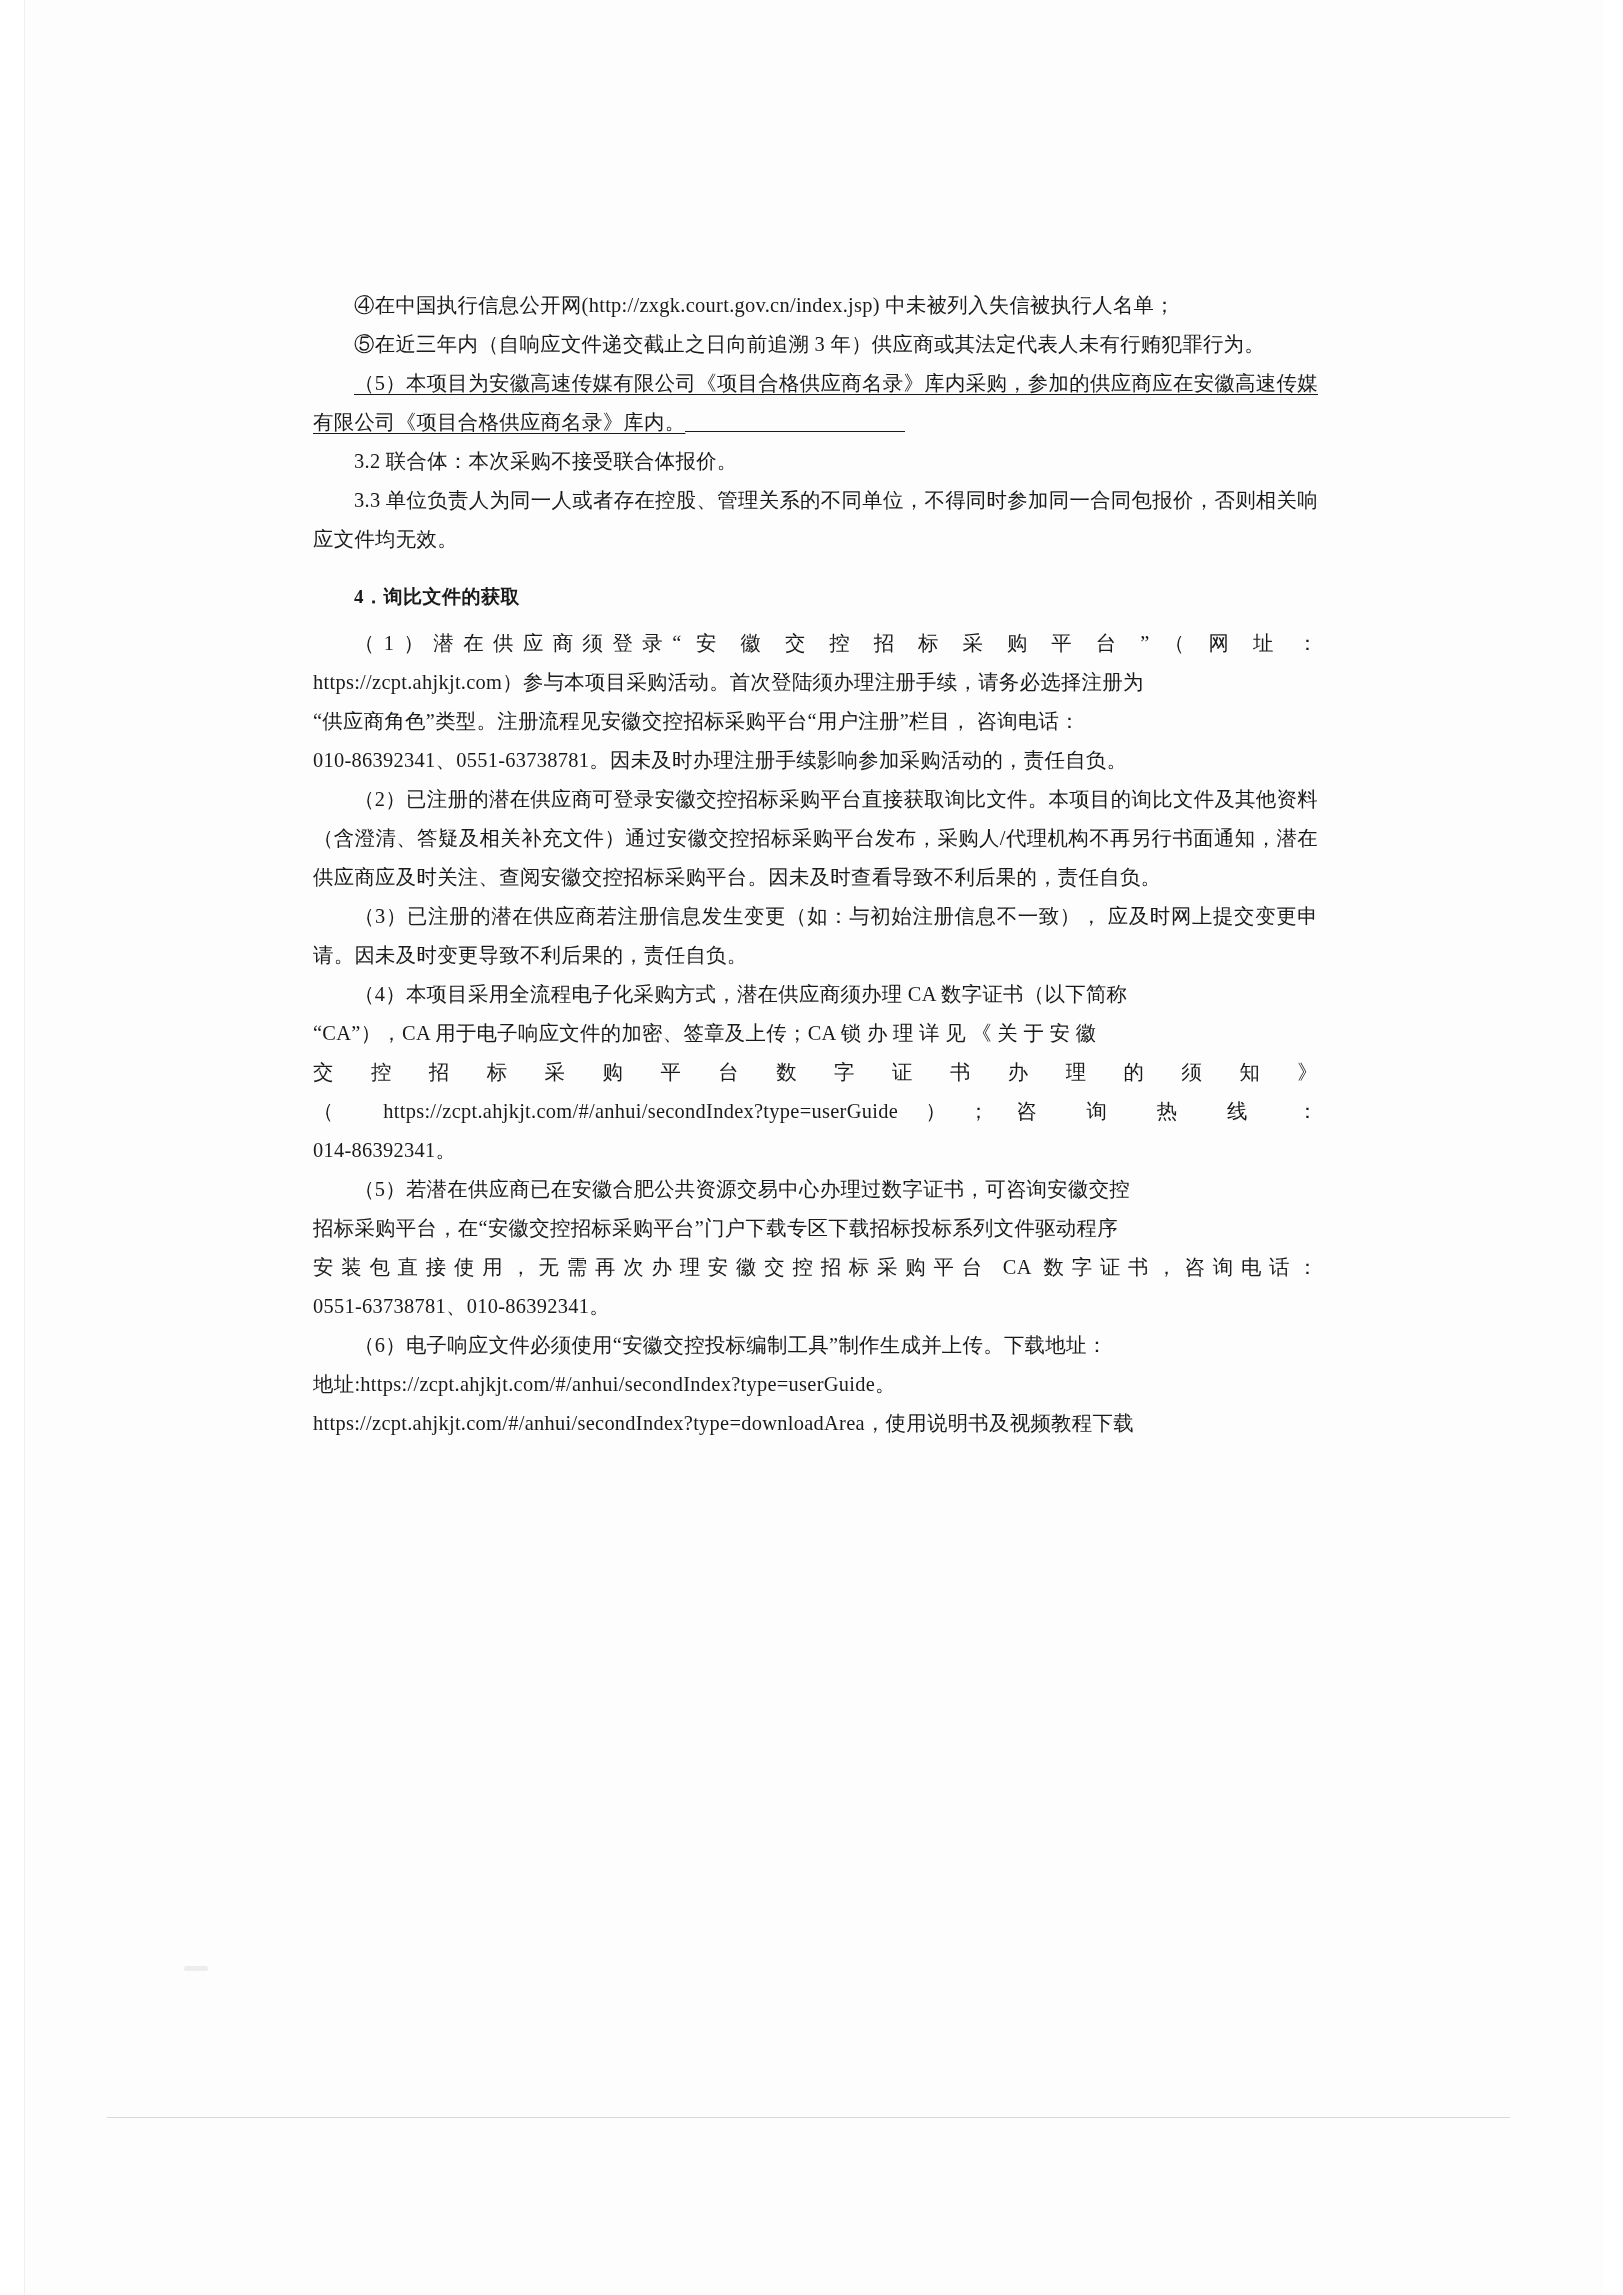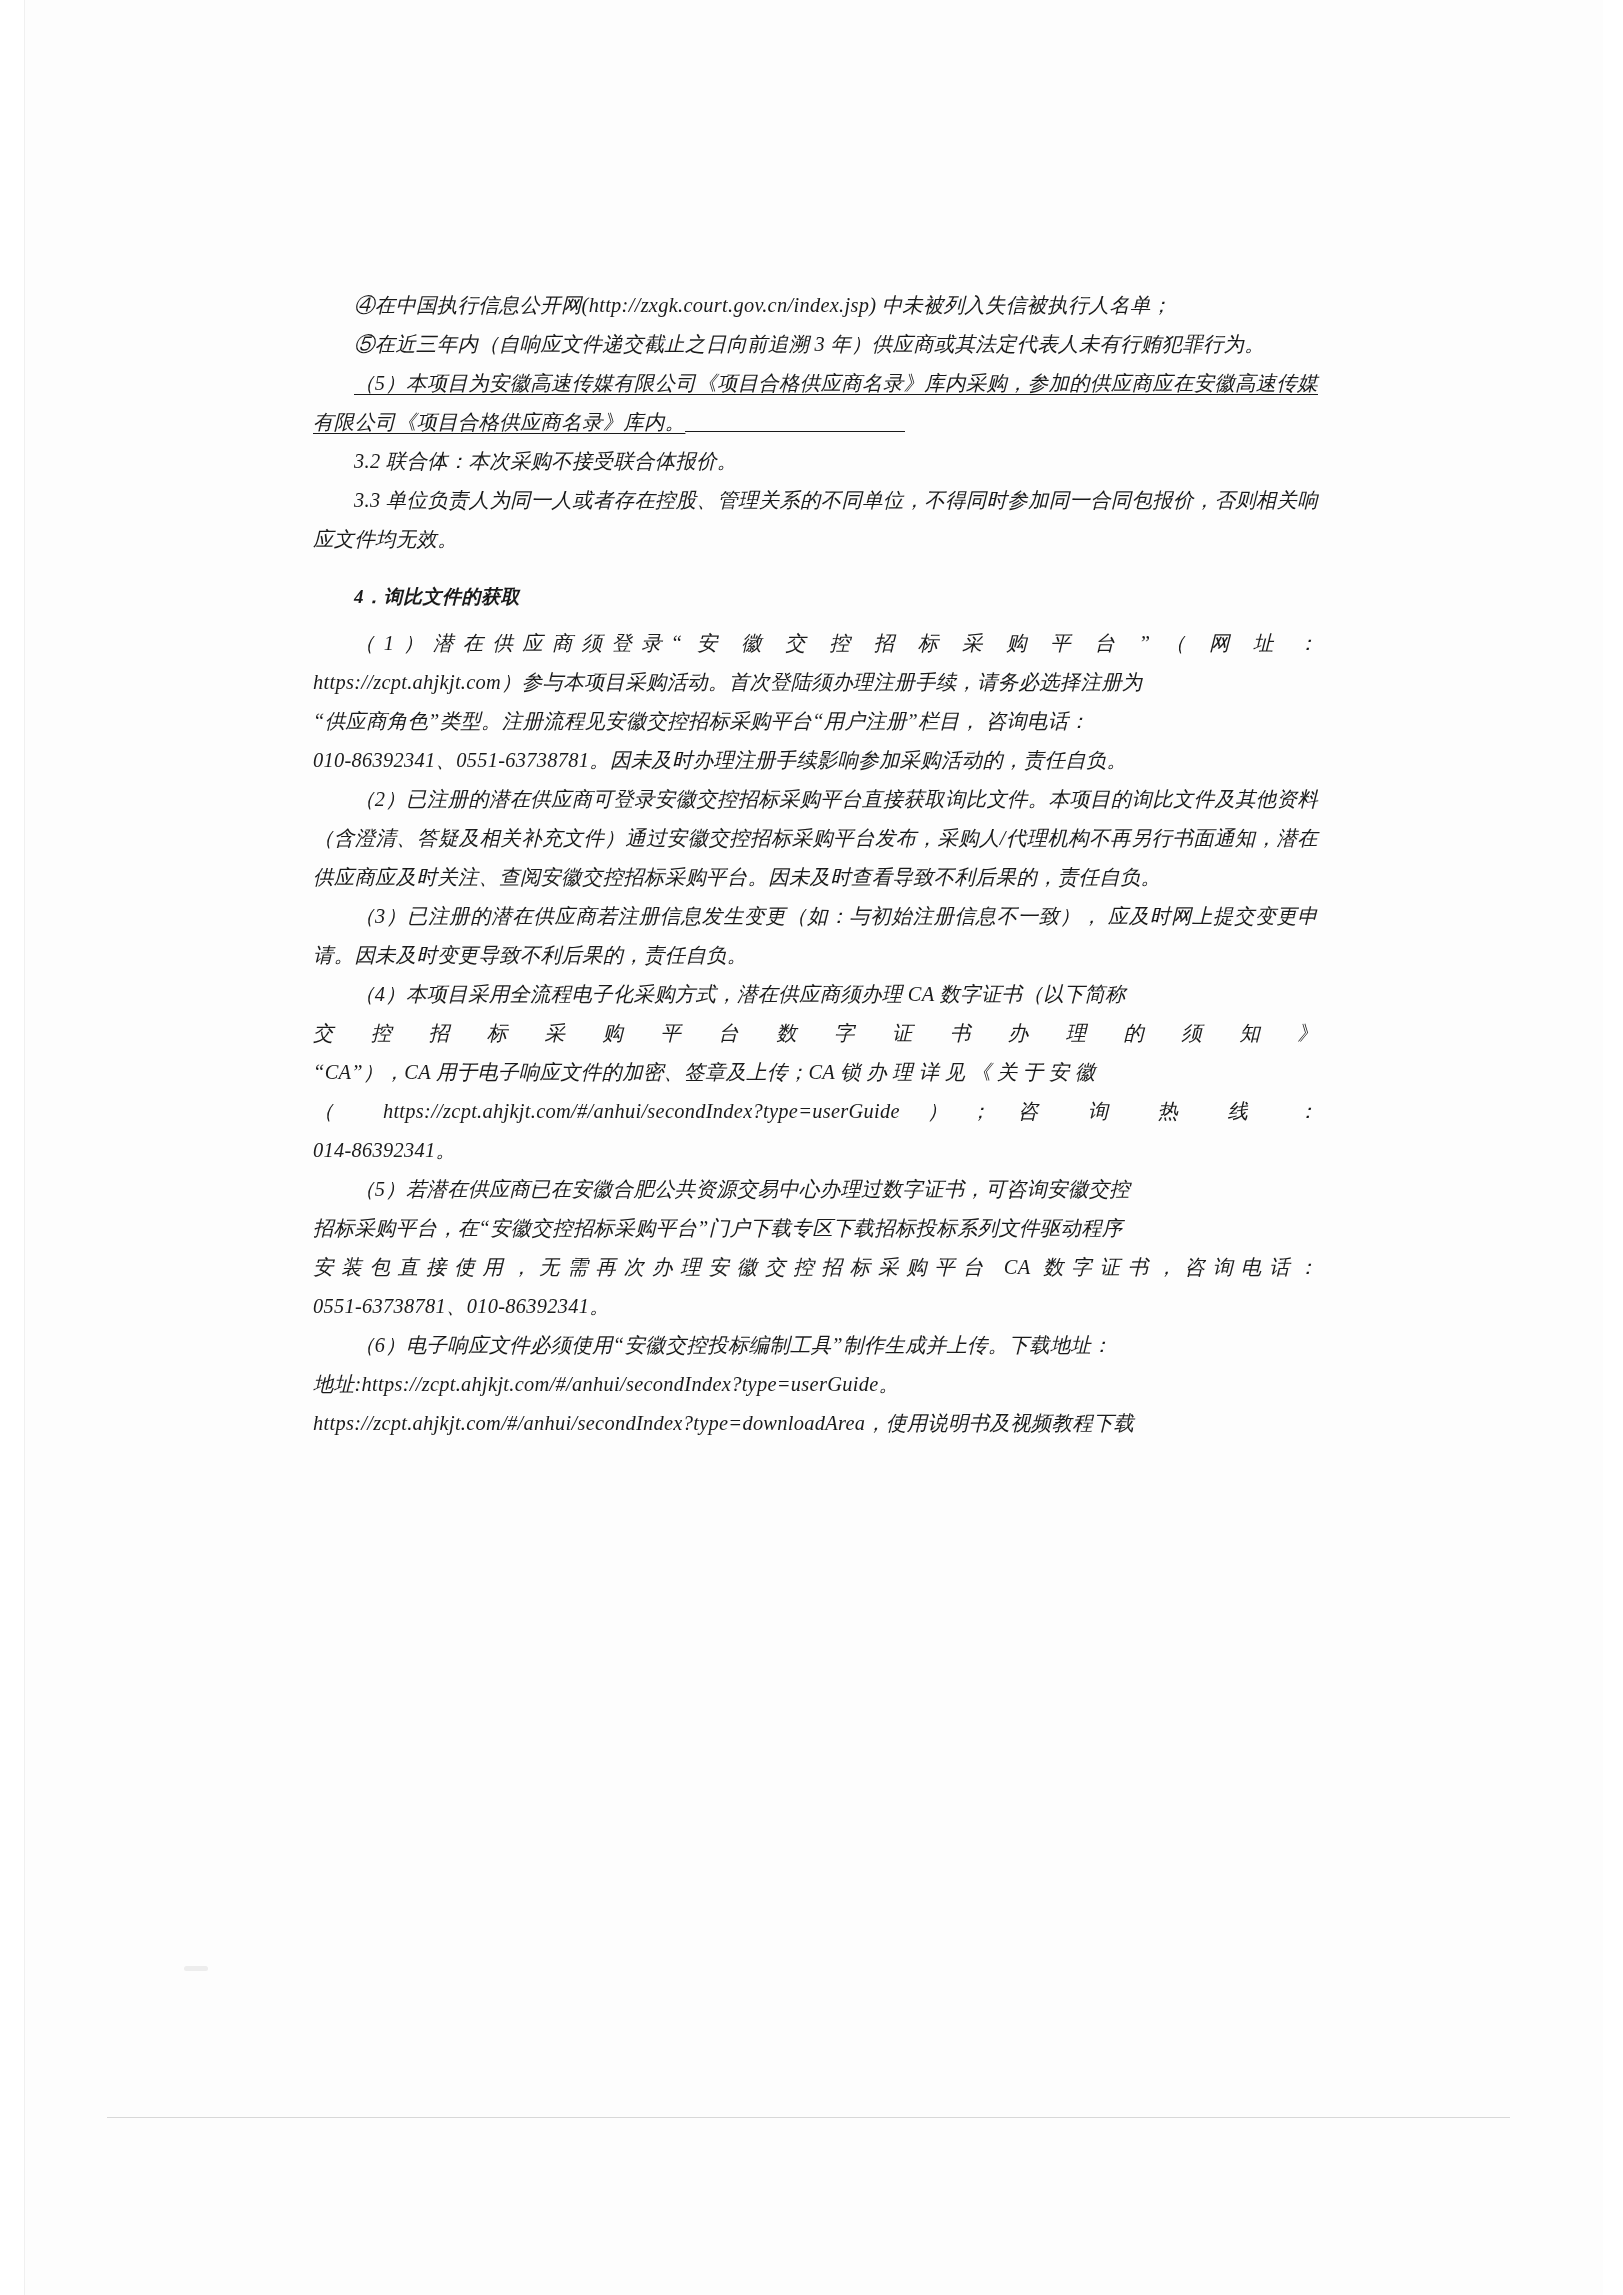--- a/index.html
+++ b/index.html
@@ -46,21 +46,20 @@
     top: 286px;
     width: 1005px;
   }
   p {
     margin: 0;
     font-size: 20.4px;
     line-height: 39px;
     letter-spacing: 0.3px;
     text-align: justify;
     text-justify: inter-ideograph;
-    font-style: italic;
   }
   .indent {
     text-indent: 41px;
   }
   .para {
     margin-bottom: 0px;
   }
   .underline-block {
     text-decoration: underline;
     text-underline-offset: 4.1px;
@@ -144,22 +143,22 @@
     <p class="indent para justify-stretch">（1）潜在供应商须登录“ 安 徽 交 控 招 标 采 购 平 台 ” （ 网 址 ：</p>
     <p class="para">https://zcpt.ahjkjt.com）参与本项目采购活动。首次登陆须办理注册手续，请务必选择注册为</p>
     <p class="para">“供应商角色”类型。注册流程见安徽交控招标采购平台“用户注册”栏目， 咨询电话：</p>
     <p class="para">010-86392341、0551-63738781。因未及时办理注册手续影响参加采购活动的，责任自负。</p>
 
     <p class="indent para">（2）已注册的潜在供应商可登录安徽交控招标采购平台直接获取询比文件。本项目的询比文件及其他资料（含澄清、答疑及相关补充文件）通过安徽交控招标采购平台发布，采购人/代理机构不再另行书面通知，潜在供应商应及时关注、查阅安徽交控招标采购平台。因未及时查看导致不利后果的，责任自负。</p>
 
     <p class="indent para">（3）已注册的潜在供应商若注册信息发生变更（如：与初始注册信息不一致）， 应及时网上提交变更申请。因未及时变更导致不利后果的，责任自负。</p>
 
     <p class="indent para">（4）本项目采用全流程电子化采购方式，潜在供应商须办理 CA 数字证书（以下简称</p>
+    <p class="para">“CA”），CA 用于电子响应文件的加密、签章及上传；CA 锁 办 理 详 见 《 关 于 安 徽</p>
     <p class="para justify-stretch">交 控 招 标 采 购 平 台 数 字 证 书 办 理 的 须 知 》</p>
-    <p class="para">“CA”），CA 用于电子响应文件的加密、签章及上传；CA 锁 办 理 详 见 《 关 于 安 徽</p>
     <p class="para justify-stretch">（ https://zcpt.ahjkjt.com/#/anhui/secondIndex?type=userGuide ）； 咨 询 热 线 ：</p>
     <p class="para">014-86392341。</p>
 
     <p class="indent para">（5）若潜在供应商已在安徽合肥公共资源交易中心办理过数字证书，可咨询安徽交控</p>
     <p class="para">招标采购平台，在“安徽交控招标采购平台”门户下载专区下载招标投标系列文件驱动程序</p>
     <p class="para justify-stretch">安装包直接使用，无需再次办理安徽交控招标采购平台 CA 数字证书，咨询电话：</p>
     <p class="para">0551-63738781、010-86392341。</p>
 
     <p class="indent para">（6）电子响应文件必须使用“安徽交控投标编制工具”制作生成并上传。下载地址：</p>
     <p class="para">地址:https://zcpt.ahjkjt.com/#/anhui/secondIndex?type=userGuide。</p>

